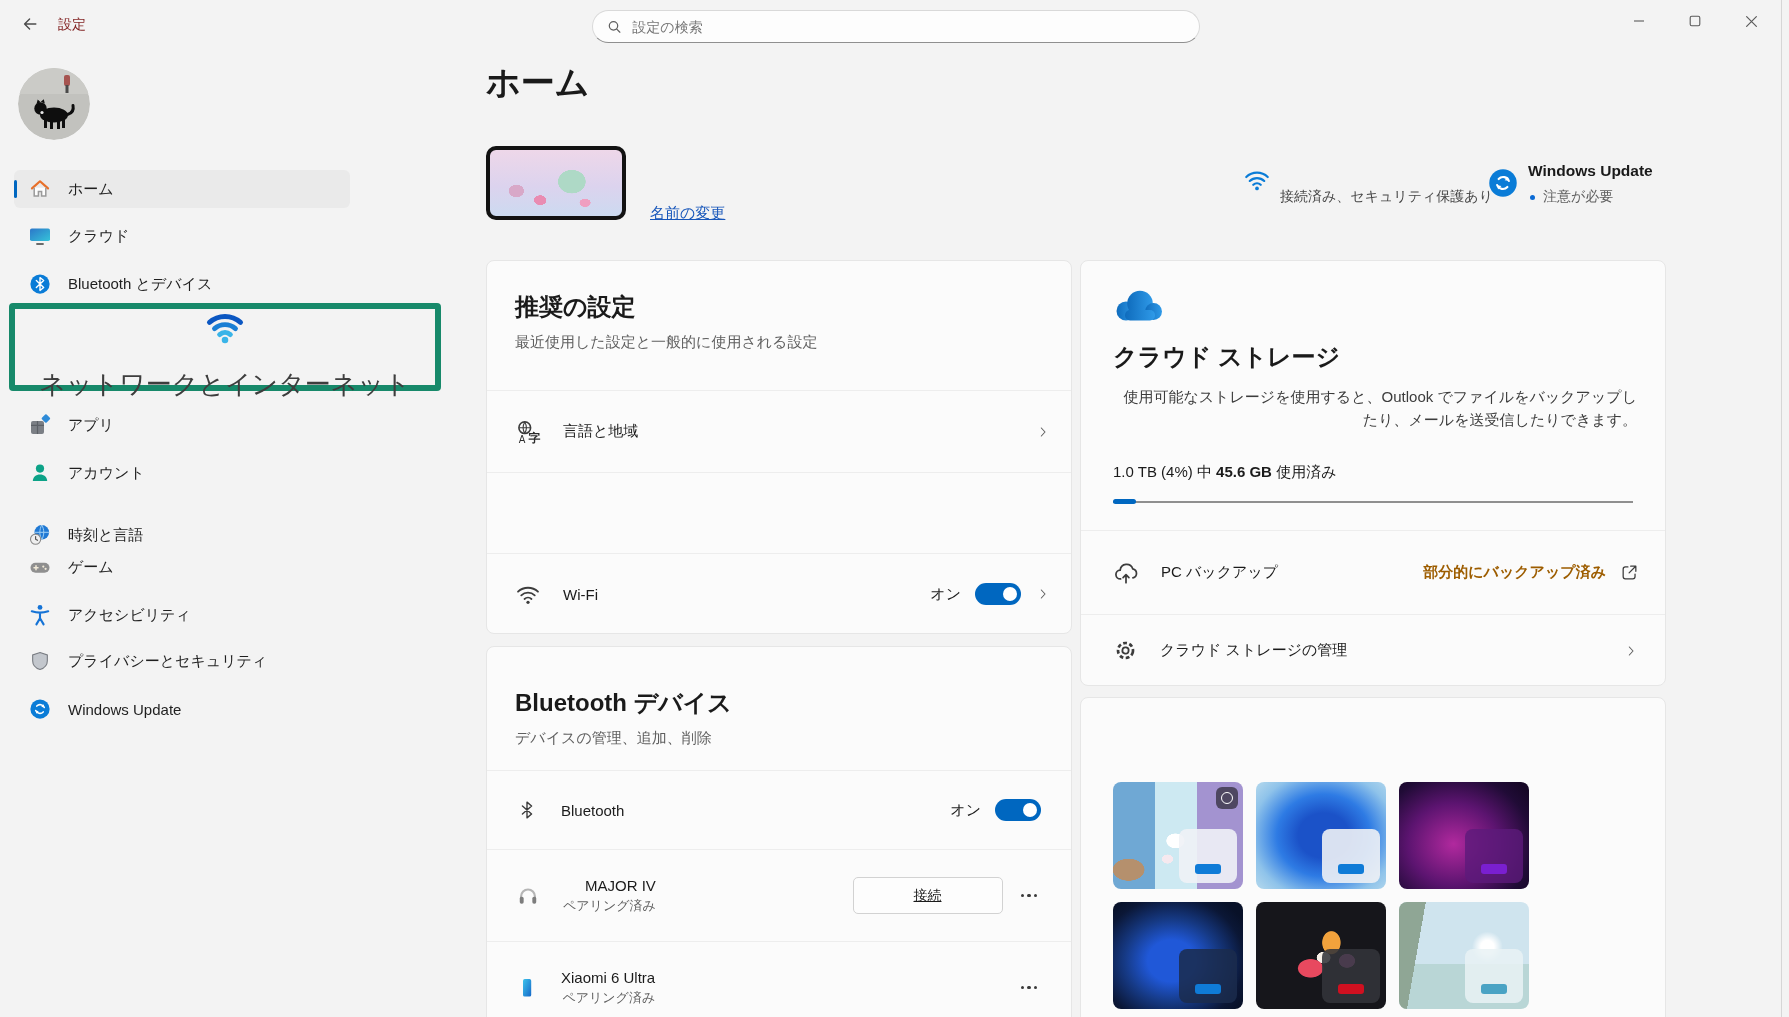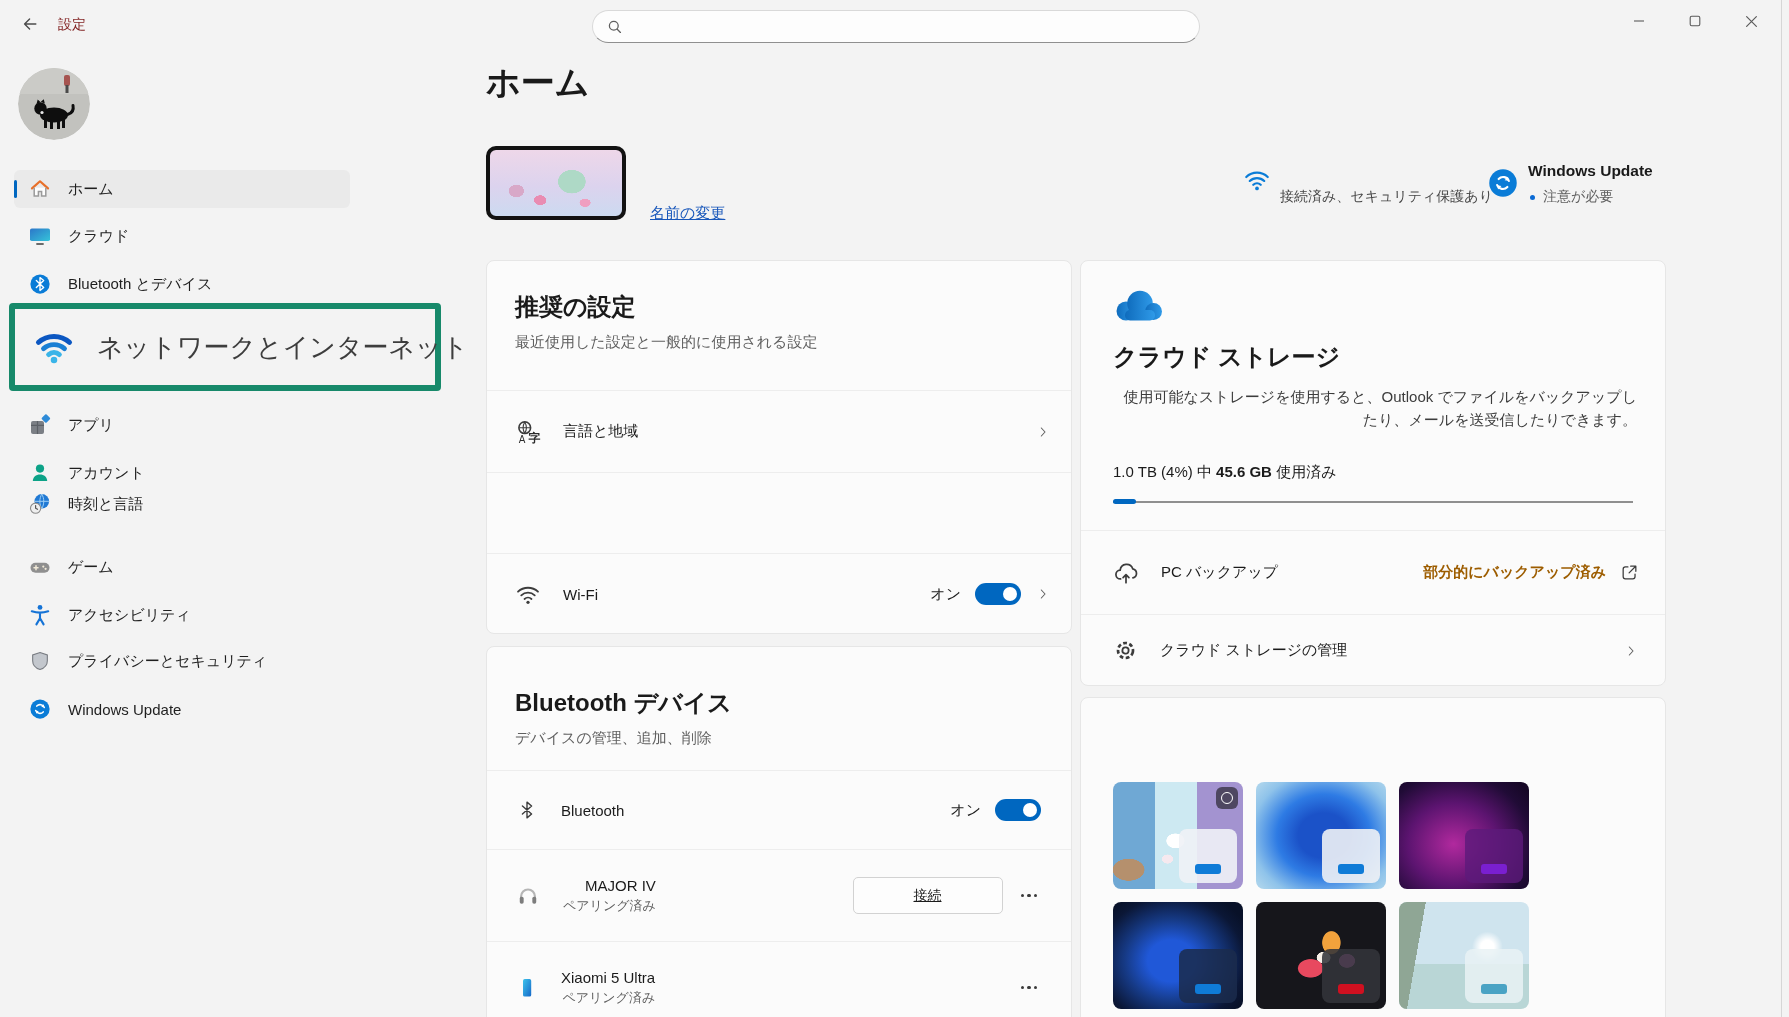--- a/index.html
+++ b/index.html
@@ -126,20 +126,21 @@
     <svg width="20" height="20" viewBox="0 0 24 24">
         <path d="M19 12H5.5m6-6-6 6 6 6" fill="none" stroke="#4c4c4c" stroke-width="1.7" stroke-linecap="round" stroke-linejoin="round"></path>
       </svg>
   </div>
   <div class="app-title">設定</div>
   <div class="search-pill">
     <svg width="16" height="16" viewBox="0 0 20 20">
         <circle cx="8.5" cy="8.5" r="5.5" fill="none" stroke="#5f5f5f" stroke-width="1.6"></circle>
         <path d="m12.8 12.8 4 4" stroke="#5f5f5f" stroke-width="1.6" stroke-linecap="round"></path>
       </svg>
+    <input placeholder="設定の検索" style="">
   </div>
   <div class="win-controls">
     <div class="win-btn">
         <svg width="12" height="12" viewBox="0 0 12 12">
           <path d="M1 6h10" stroke="#5a5a5a" stroke-width="1.1"></path>
         </svg>
       </div>
     <div class="win-btn">
         <svg width="12" height="12" viewBox="0 0 12 12">
           <rect x="1.2" y="1.2" width="9.6" height="9.6" rx="1.5" fill="none" stroke="#5a5a5a" stroke-width="1.1"></rect>
@@ -199,21 +200,21 @@
 <div class="nav-item" style="top:265px">
   <span class="nav-icon">
       <svg width="22" height="22" viewBox="0 0 24 24">
         <circle cx="12" cy="12" r="10.5" fill="#0a7cd7"></circle>
         <path d="M8 8.2 16 15.8 12 19V5l4 3.2-8 7.6" fill="none" stroke="#fff" stroke-width="1.5" stroke-linejoin="round" stroke-linecap="round"></path>
       </svg>
     </span>
   <span>Bluetooth とデバイス</span>
 </div>
 
-<div class="annotation-box" style="border-color: rgb(23, 137, 106);">
+<div class="annotation-box" style="border-color: rgb(23, 137, 106); flex-direction: column;">
   <span class="nav-icon" style="width:42px;height:36px">
     <svg width="42" height="36" viewBox="0 0 24 22">
         <path d="M2.5 8.2a14.2 14.2 0 0 1 19 0" stroke="#0b57c2" stroke-width="3" fill="none" stroke-linecap="round"></path>
         <path d="M5.6 12a9.6 9.6 0 0 1 12.8 0" stroke="#1a7fd4" stroke-width="3" fill="none" stroke-linecap="round"></path>
         <path d="M8.7 15.6a5.1 5.1 0 0 1 6.6 0" stroke="#39b4e8" stroke-width="3" fill="none" stroke-linecap="round"></path>
         <circle cx="12" cy="19" r="2" fill="#39b4e8"></circle>
       </svg>
   </span>
   <span class="big-label">ネットワークとインターネット</span>
 </div>
@@ -230,21 +231,21 @@
 </div>
 <div class="nav-item" style="top:454px">
   <span class="nav-icon">
       <svg width="24" height="24" viewBox="0 0 24 24">
         <circle cx="12" cy="7.6" r="4.1" fill="#0ca287"></circle>
         <path d="M4.8 20c0-4 3.2-6.6 7.2-6.6s7.2 2.6 7.2 6.6z" fill="#0ca287"></path>
       </svg>
     </span>
   <span>アカウント</span>
 </div>
-<div class="nav-item" style="top:485px">
+<div class="nav-item" style="top:516px">
   <span class="nav-icon">
       <svg width="24" height="24" viewBox="0 0 24 24">
         <circle cx="13.8" cy="9.3" r="7.3" fill="#2079d4"></circle>
         <path d="M6.5 9.3h14.6M13.8 2c-2.6 4.6-2.6 10 0 14.6M13.8 2c2.6 4.6 2.6 10 0 14.6" stroke="#9fd0f5" stroke-width="1" fill="none"></path>
         <circle cx="7.6" cy="16.2" r="5.1" fill="#efefef" stroke="#8a8a8a" stroke-width="1.1"></circle>
         <path d="M7.6 13.6v2.6l1.9 1.1" stroke="#555" stroke-width="1.2" fill="none" stroke-linecap="round"></path>
       </svg>
     </span>
   <span>時刻と言語</span>
 </div>
@@ -403,21 +404,21 @@
           <defs>
             <linearGradient id="phg" x1="0" y1="0" x2="1" y2="1">
               <stop offset="0" stop-color="#3cc3ec"></stop>
               <stop offset="1" stop-color="#1668c8"></stop>
             </linearGradient>
           </defs>
           <rect x="8" y="3" width="8.2" height="17.6" rx="1.7" fill="url(#phg)"></rect>
         </svg>
     </span>
     <span class="dev-text">
-      <div class="name">Xiaomi 5 Ultra</div>
+      <div class="name">Xiaomi 6 Ultra</div>
       <div class="sub">ペアリング済み</div>
     </span>
     <span class="right">
       <span class="dots">
           <i></i>
           <i></i>
           <i></i>
         </span>
     </span>
   </div>

